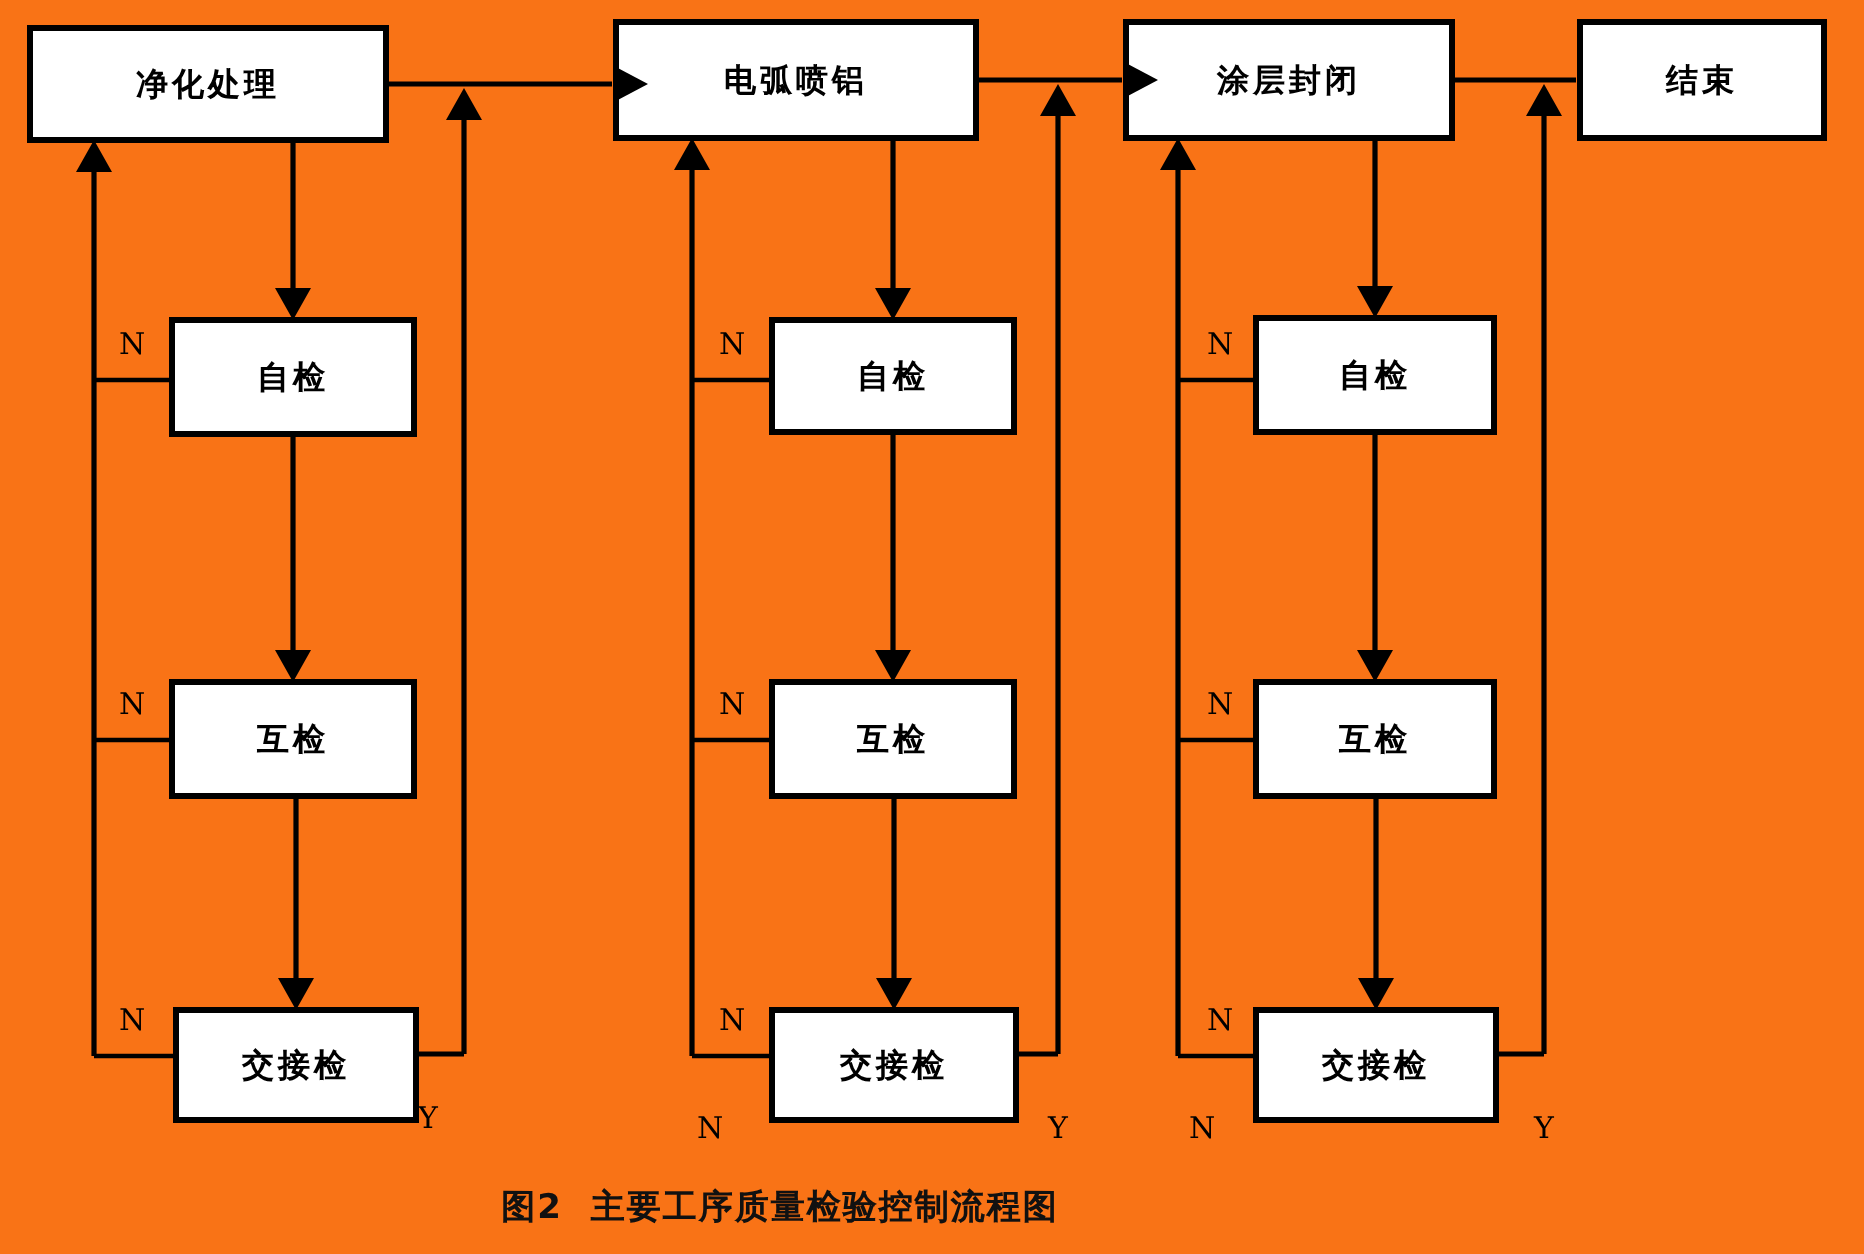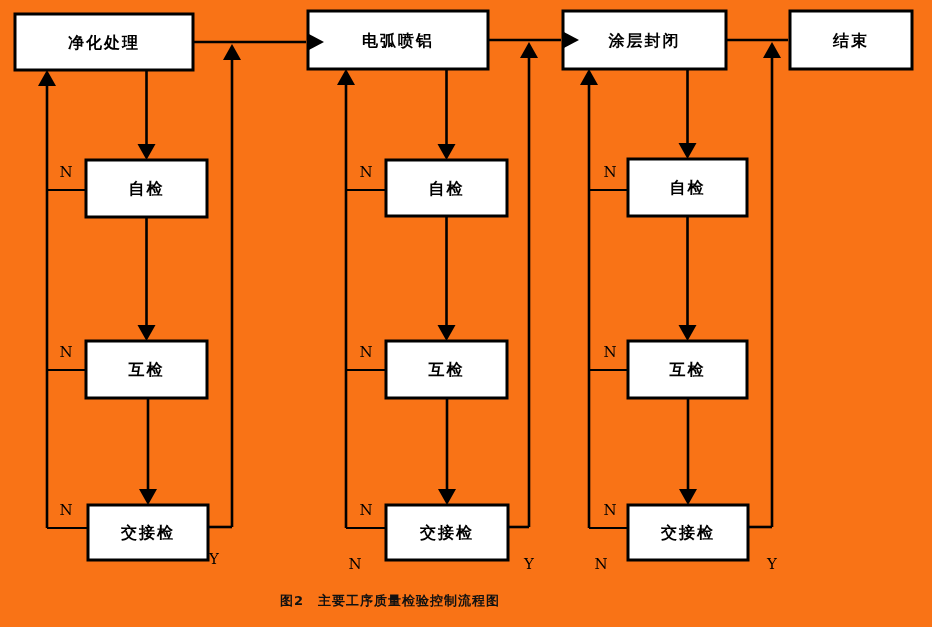--- a/index.html
+++ b/index.html
@@ -57,21 +57,21 @@
     fill: #000000;
     stroke: none;
   }
   .caption {
     position: absolute;
     left: 0;
     top: 592px;
     width: 780px;
     text-align: center;
     font-family: "DejaVu Sans", "Liberation Sans", sans-serif;
-    font-size: 13px;
+    font-size: 17px;
     font-weight: bold;
     color: #111111;
     letter-spacing: 1px;
   }
   .caption .cap-num { margin-right: 14px; }
 </style>
 </head>
 <body>
 
 <div id="page">

